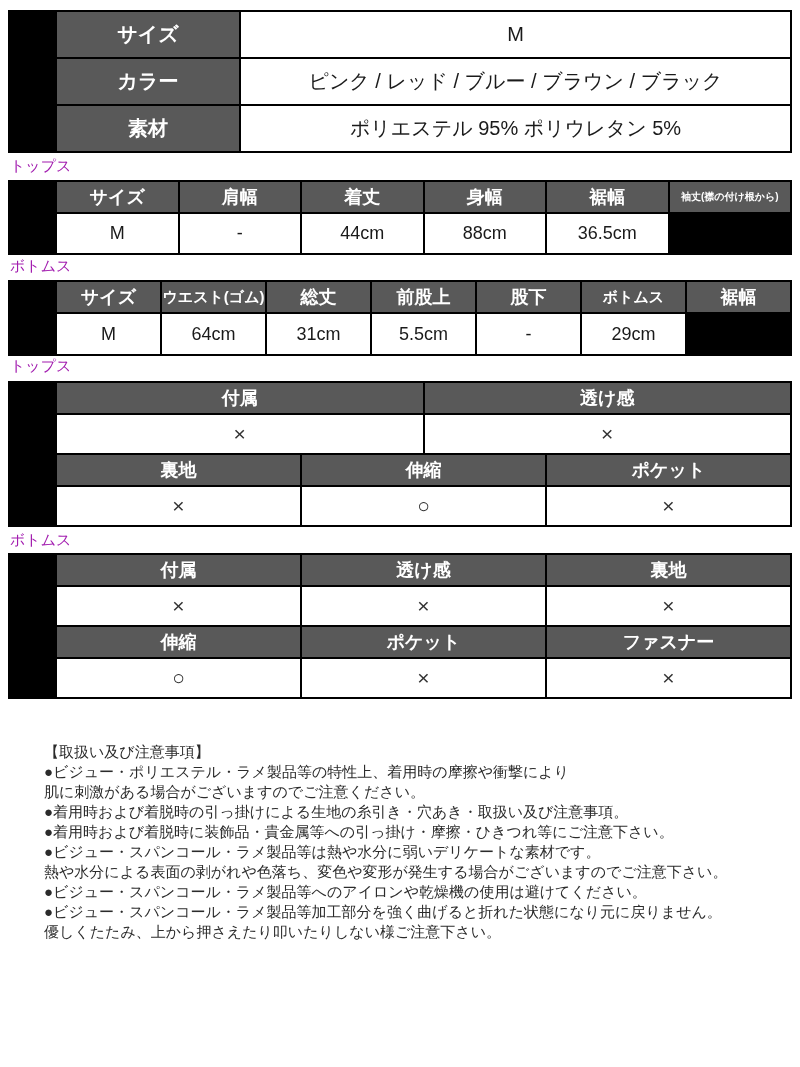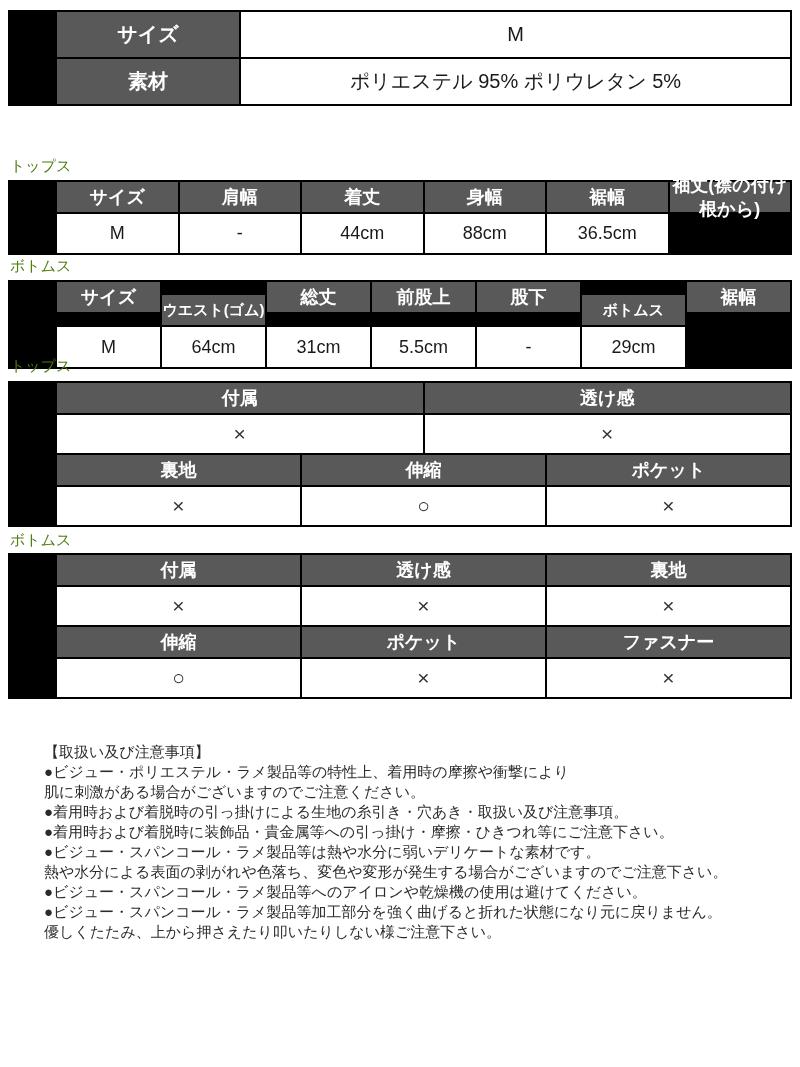--- a/index.html
+++ b/index.html
@@ -44,30 +44,30 @@
   .hcell {
     background:#595959;
     color:#ffffff;
     font-weight:bold;
   }
   .h45 { height:45px; }
   .h30 { height:30px; font-size:18px; }
   .h39 { height:39px; font-size:18px; }
   .h40 { height:40px; font-size:18px; }
   .h38 { height:38px; }
-  .xs { font-size:18px; }
-  .sm { font-size:15px;margin-top:13px; }
+  .xs { font-size:10px; }
+  .sm { font-size:15px; }
   .mark { font-size:21px; color:#333333; }
   .spec-label { font-size:20px; }
   .spec-value { font-size:20px; }
   .section-label {
     position:absolute;
     left:10px;
     font-size:15px;
-    color:#4d7c0f;
+    color:#a21caf;
   }
   .notes {
     position:absolute;
     left:44px;
     top:742px;
     width:766px;
     font-size:15px;
     line-height:20px;
     color:#2b2b2b;
     white-space:nowrap;
@@ -75,20 +75,24 @@
 </style>
 </head>
 <body>
 
 <div class="page">
 
   <div class="tbl" style="top:10px;">
     <div class="row spec">
       <div class="cell hcell h45 spec-label">サイズ</div>
       <div class="cell h45 spec-value">M</div>
+    </div>
+    <div class="row spec">
+      <div class="cell hcell h45 spec-label">カラー</div>
+      <div class="cell h45 spec-value">ピンク / レッド / ブルー / ブラウン / ブラック</div>
     </div>
     <div class="row spec">
       <div class="cell hcell h45 spec-label">素材</div>
       <div class="cell h45 spec-value">ポリエステル 95%  ポリウレタン 5%</div>
     </div>
   </div>
 
   <div class="section-label" style="top:157px;">トップス</div>
   <div class="tbl" style="top:180px;">
     <div class="row c6">

